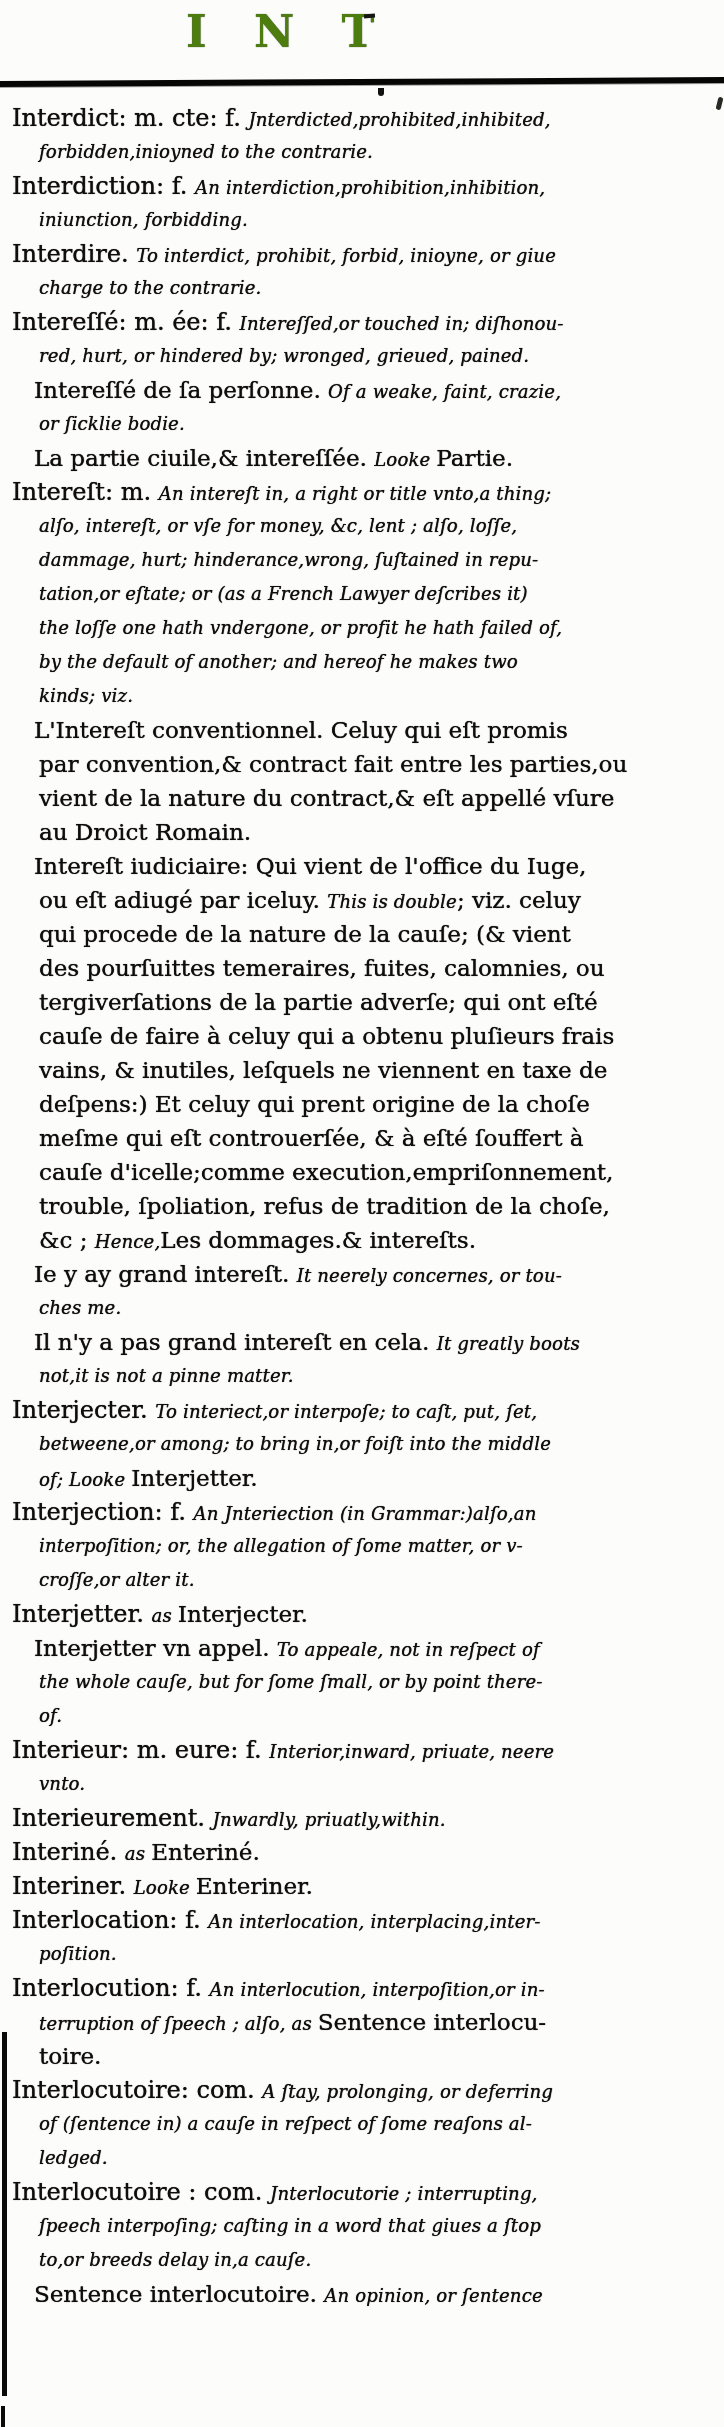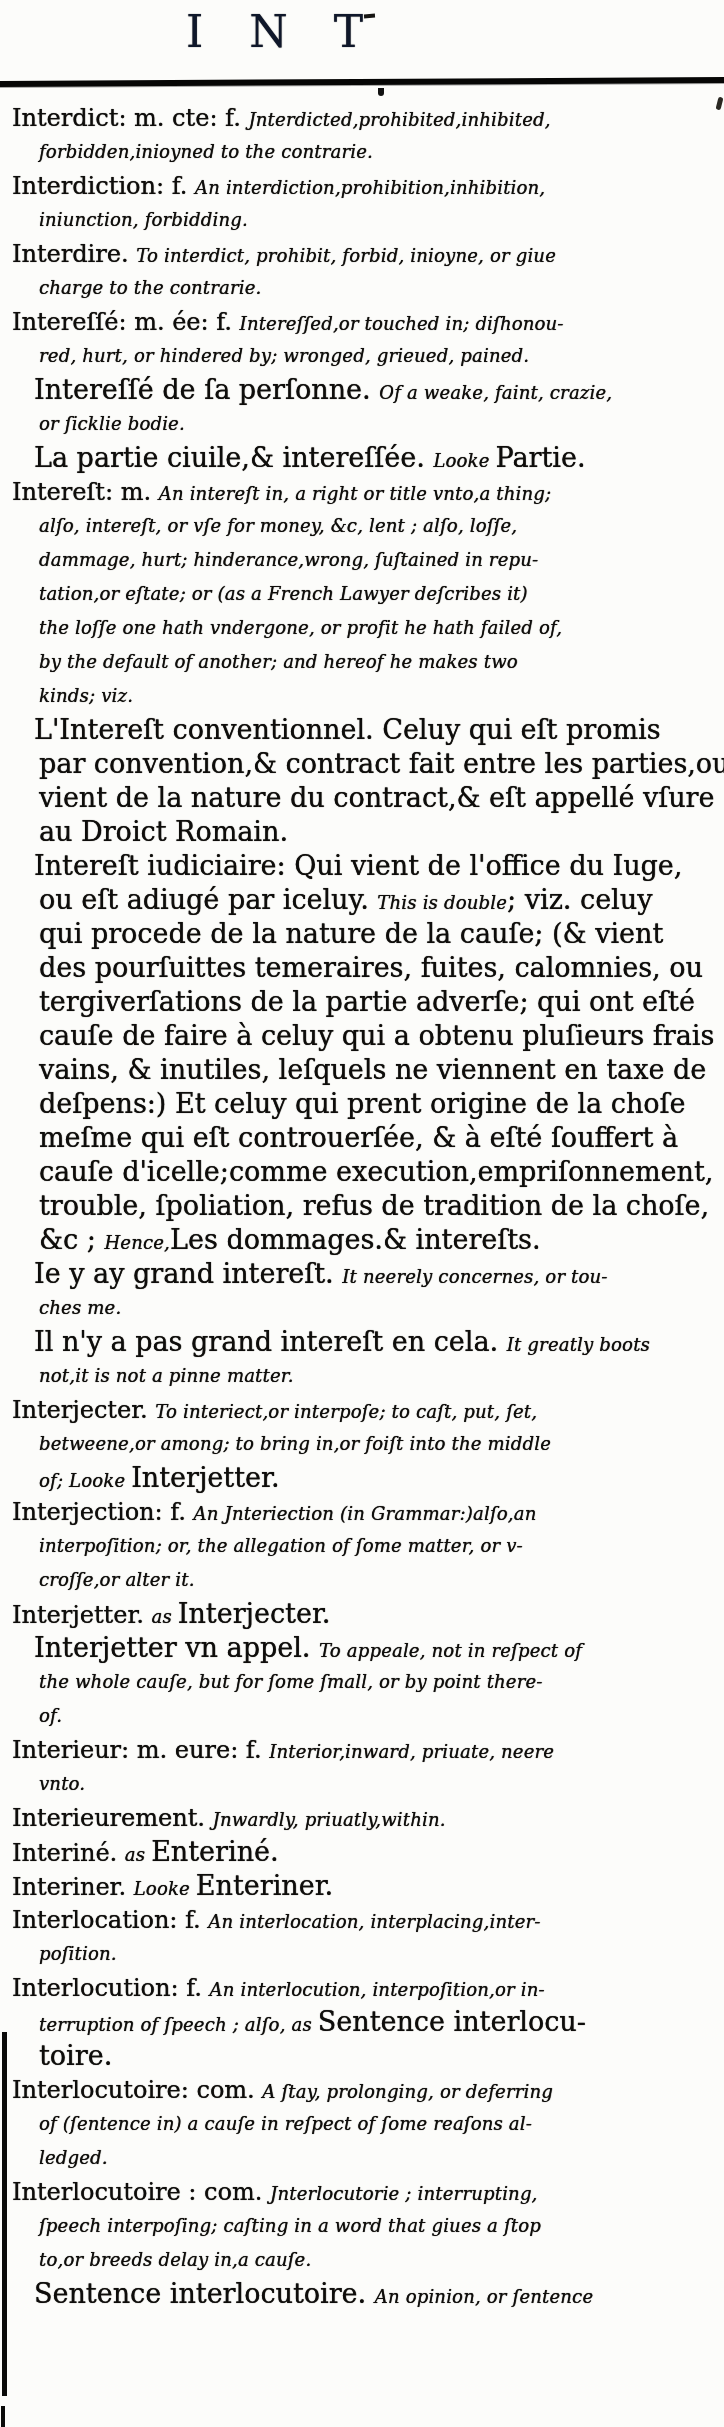--- a/index.html
+++ b/index.html
@@ -4,22 +4,22 @@
 <style>
   html,body{margin:0;padding:0;}
   body{width:724px;height:2427px;overflow:hidden;background:#e9e9e7;}
   .page{
     position:relative;width:724px;height:2427px;
     background:#fcfcfa;color:#0e0d0b;
     font-family:"DejaVu Serif", serif;
   }
   .header{
     position:absolute;top:6px;left:186px;
-    font-size:44px;font-weight:normal;letter-spacing:16px;
-    color:#0f172a;text-shadow:0 0 1px rgba(10,10,8,.8);
+    font-size:44px;font-weight:bold;letter-spacing:16px;
+    color:#4d7c0f;text-shadow:0 0 1px rgba(10,10,8,.8);
     white-space:nowrap;
   }
   .hmark{position:absolute;top:14px;left:364px;width:11px;height:4px;background:#161512;transform:rotate(-4deg);}
   .edgemark{position:absolute;top:97px;left:717px;width:5px;height:13px;background:#2a2822;border-radius:3px;transform:rotate(14deg);}
   .rule{
     position:absolute;top:79px;left:0;width:724px;height:6px;
     background:#060605;transform:rotate(-0.3deg);
     box-shadow:0 1px 0 rgba(0,0,0,.35);
   }
   .rule-blot{position:absolute;top:88px;left:378px;width:6px;height:8px;background:#111;border-radius:0 0 4px 4px;}
@@ -27,21 +27,21 @@
     position:absolute;top:101px;left:12px;width:706px;
   }
   .line{
     height:34px;line-height:34px;white-space:nowrap;
     text-shadow:0 0 .8px rgba(18,14,8,.85), .4px .4px 0 rgba(18,14,8,.35);
   }
   .f-main{padding-left:0;}
   .f-sub{padding-left:22px;}
   .cont{padding-left:27px;}
   .h{font-size:24px;margin-top:36px;}
-  .r{font-size:27px;text-align:right;}
+  .r{font-size:23px;text-align:right;}
   .i{font-size:18px;font-style:italic;letter-spacing:.2px;}
   .vline{position:absolute;background:#0a0a09;}
   .vline-1{left:2px;top:2032px;width:5px;height:364px;}
   .vline-2{left:1px;top:2406px;width:4px;height:21px;}
 </style>
 </head>
 <body>
 
 <div class="page">
   <div class="header">I N T</div>

